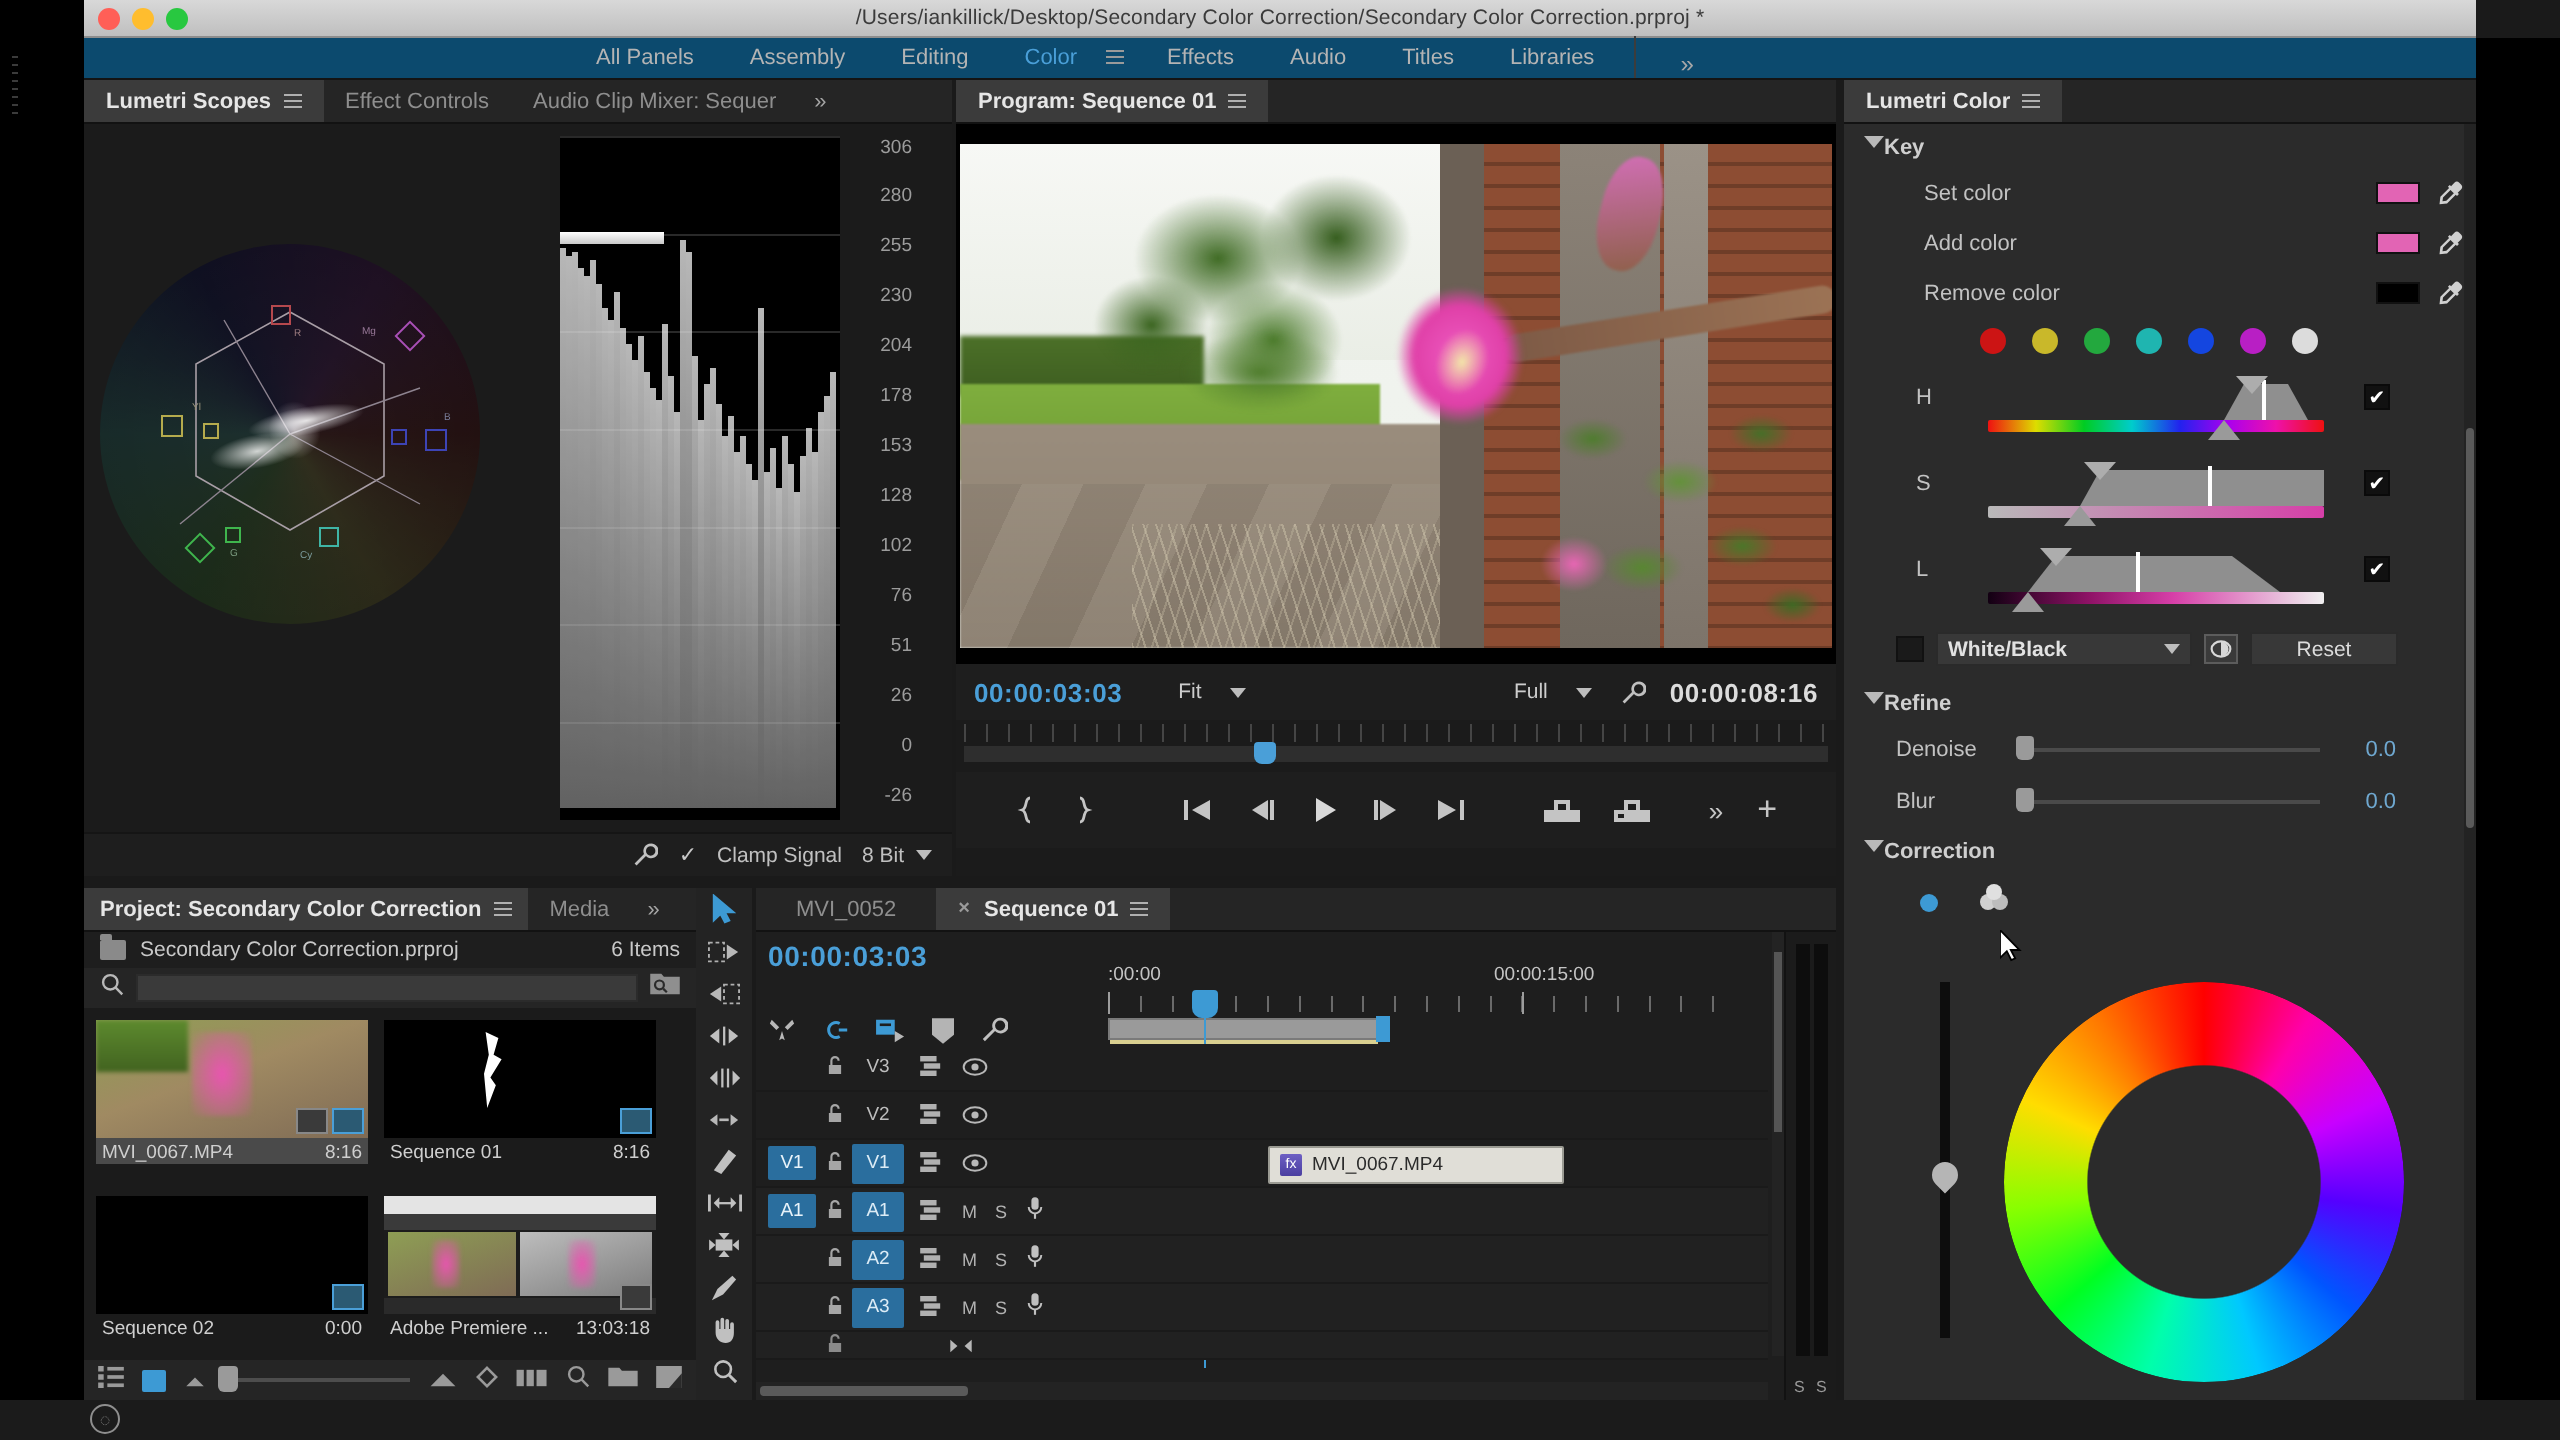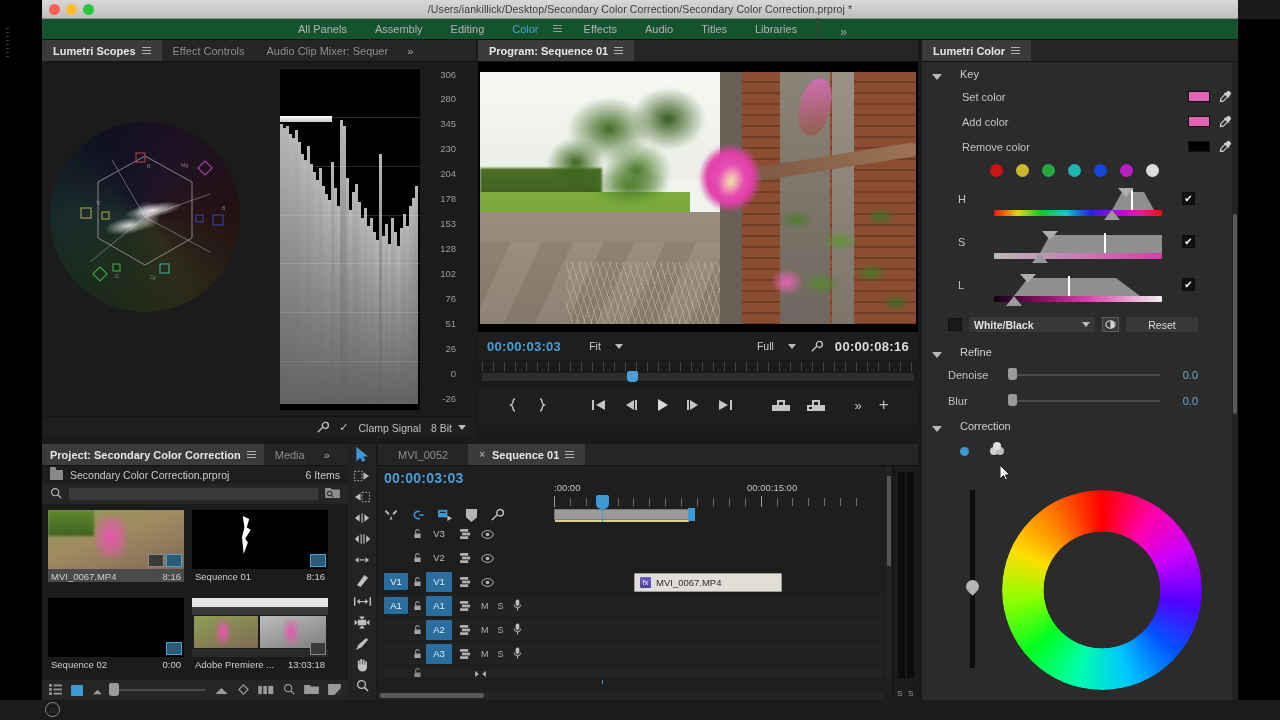--- a/index.html
+++ b/index.html
@@ -42,21 +42,21 @@
     background: repeating-linear-gradient(#3b3b3b 0 1px, transparent 1px 4px);
   }
   .rightgutter {
     position: absolute; right: 0; top: 19px; width: 42px; height: 701px;
     background: #000;
   }
 
   
   .wsbar {
     position: absolute; left: 42px; top: 19px; width: 1196px; height: 21px;
-    background: #14532d; border-bottom: 1px solid #141414;
+    background: #0c4a6e; border-bottom: 1px solid #141414;
     display: flex; align-items: flex-end;
   }
   .ws-left-pad { width: 242px; height: 100%; }
   .ws-item {
     font-size: 11px; color: #b4b4b4; padding: 0 14px;
     height: 100%; display: flex; align-items: center; cursor: default;
     white-space: nowrap;
   }
   .ws-item.active { color: #4a9fd8; }
   .ws-menu-dots {
@@ -291,22 +291,22 @@
   }
   .lum-crumb {
     height: 22px; display: flex; align-items: center; background: #2b2b2b;
     border-bottom: 1px solid #1d1d1d;
   }
   .crumb-a {
     font-size: 10.5px; color: #c6c6c6; background:#333; padding: 3px 6px 3px 8px;
   }
   .crumb-b { font-size: 10.5px; color: #4a9fd8; font-weight: bold; padding-left: 8px; }
   .sect-head {
-    display: flex; align-items: flex-end; gap: 18px;
-    padding: 6px 0 4px 10px; font-size: 11px; color: #cfcfcf;
+    display: flex; align-items: flex-start; gap: 0;
+    padding: 6px 0 4px 10px; font-size: 11px; color: #cfcfcf; font-weight: bold;
   }
   .tri-dn {
     width: 0; height: 0; border-left: 5px solid transparent;
     border-right: 5px solid transparent; border-top: 6px solid #b9b9b9;
   }
   .row {
     display: flex; align-items: center; height: 25px; padding-left: 40px;
     font-size: 11px; color: #c2c2c2;
   }
   .row .lbl { flex: 1; }
@@ -712,21 +712,21 @@
               <rect x="132" y="130" width="3" height="206"></rect>
                 <rect x="135" y="118" width="3" height="218"></rect>
             </g>
           </svg>
           <div class="wave-clip"></div>
         </div>
 
         <div class="axis right">
           <span style="top:6px">306</span>
           <span style="top:30px">280</span>
-          <span style="top:55px">345</span>
+          <span style="top:55px">255</span>
           <span style="top:80px">230</span>
           <span style="top:105px">204</span>
           <span style="top:130px">178</span>
           <span style="top:155px">153</span>
           <span style="top:180px">128</span>
           <span style="top:205px">102</span>
           <span style="top:230px">76</span>
           <span style="top:255px">51</span>
           <span style="top:280px">26</span>
           <span style="top:305px">0</span>

